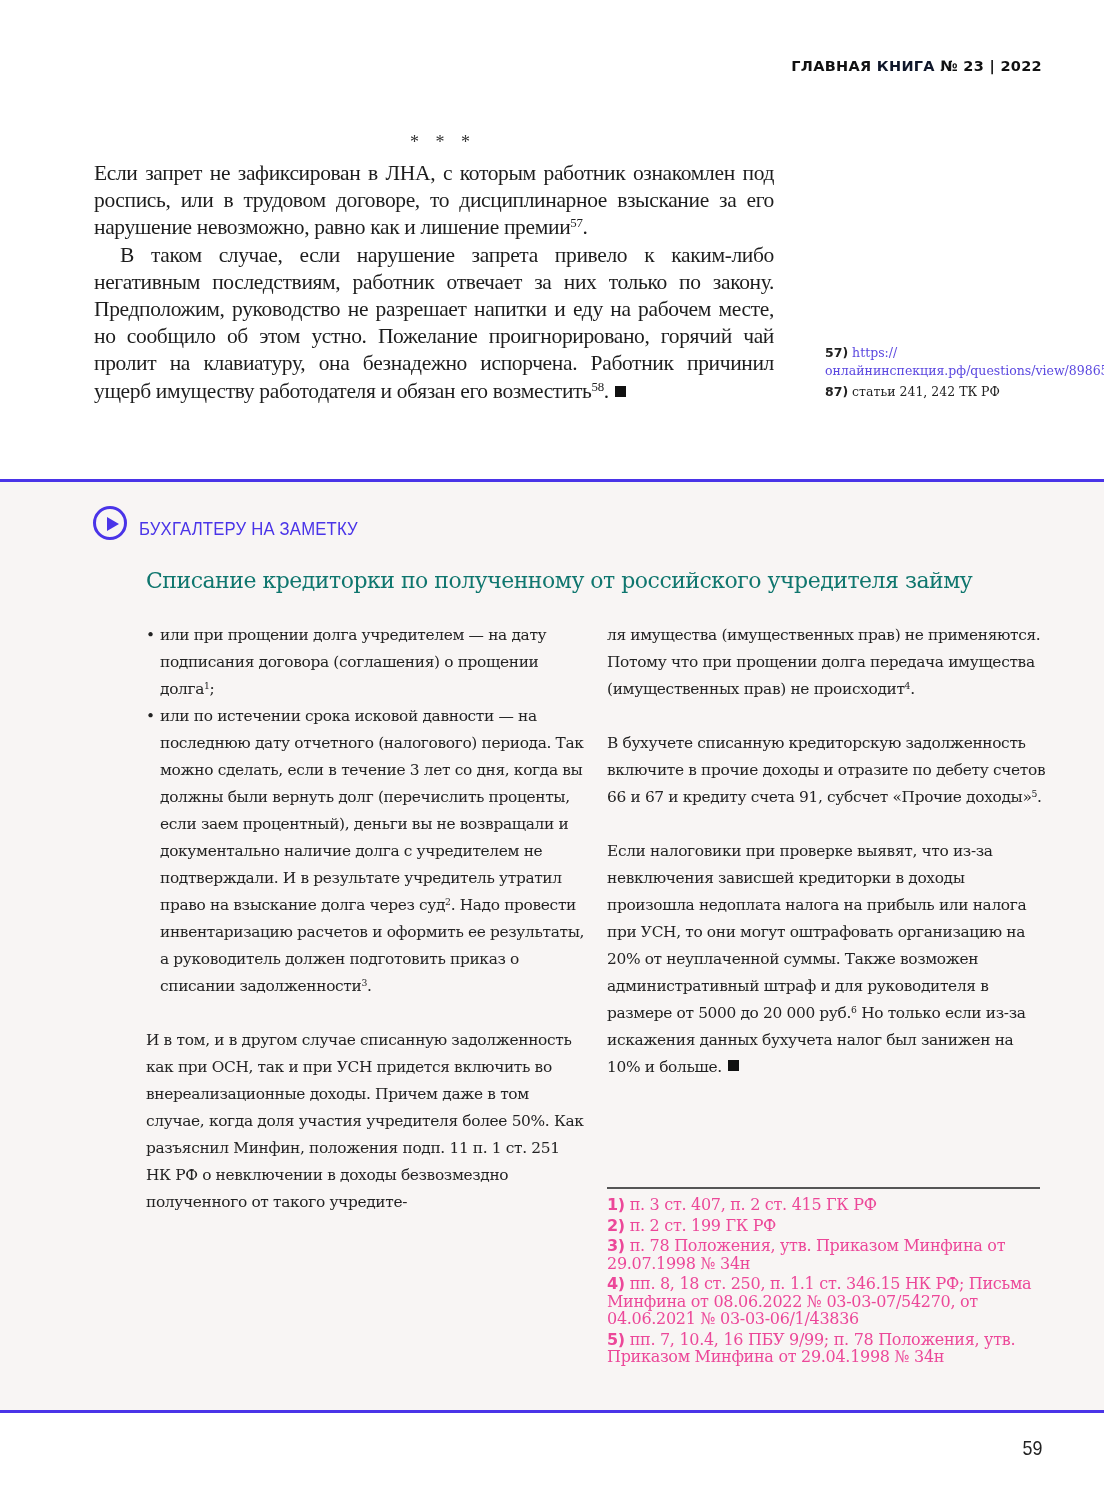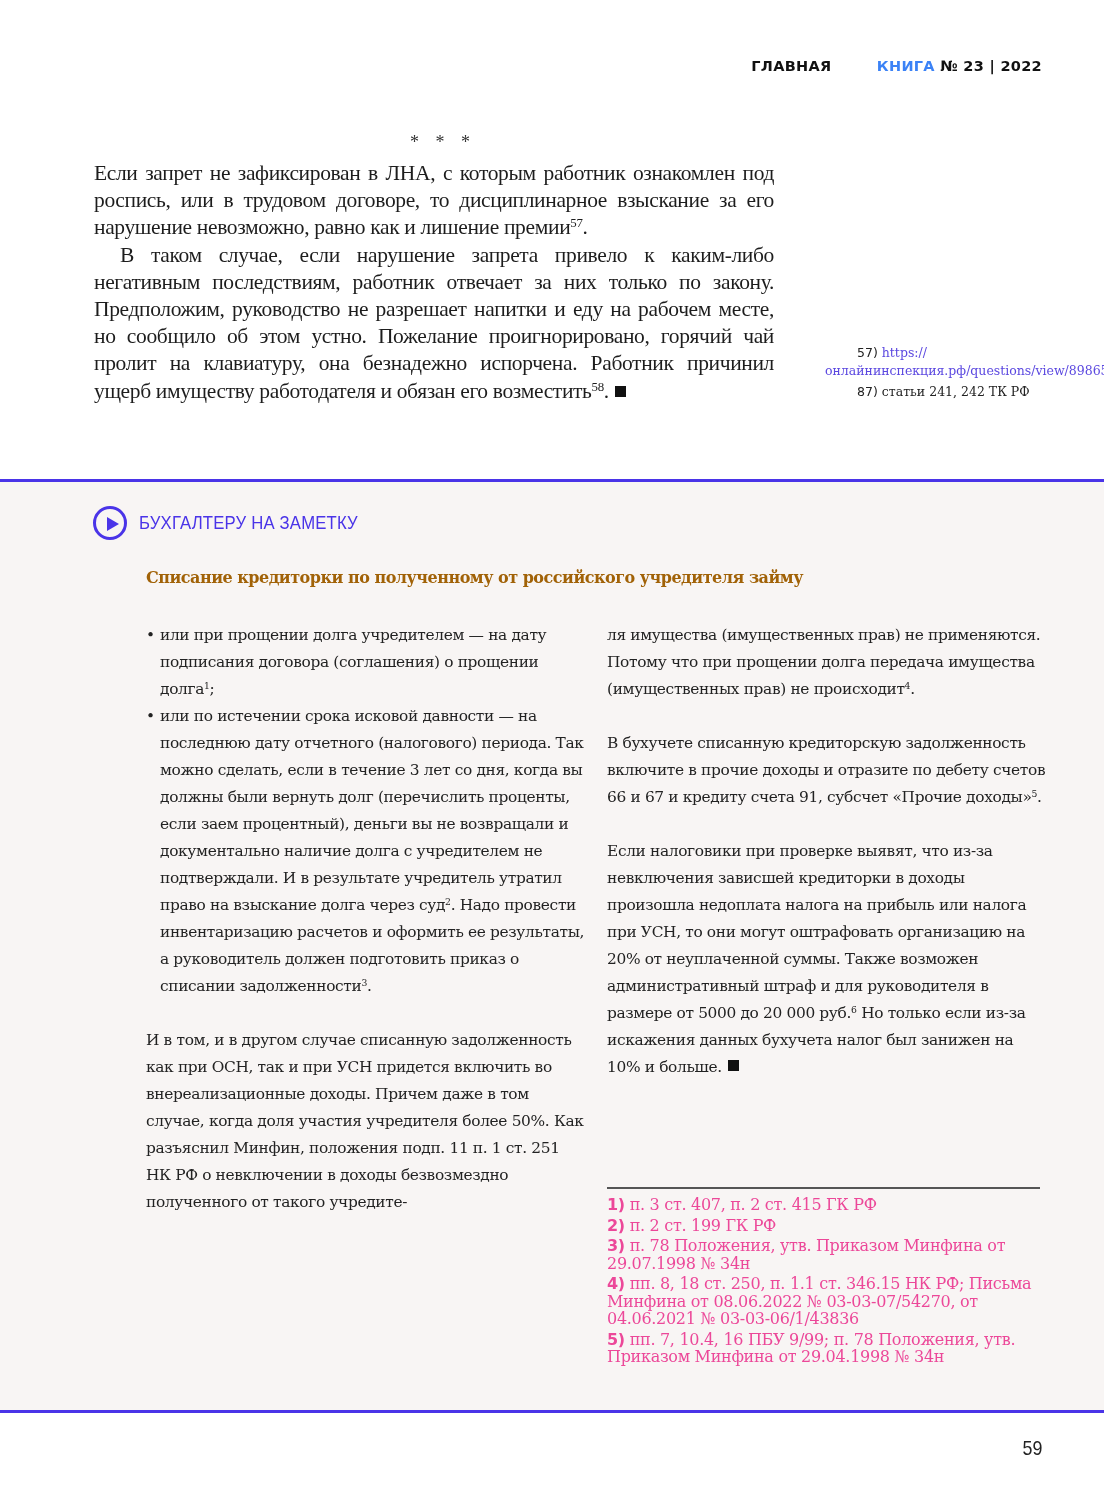--- a/index.html
+++ b/index.html
@@ -7,63 +7,63 @@
     width: 1104px; height: 1500px; position: relative; overflow: hidden;
     background: #ffffff; color: #1a1a1a;
     font-family: "Liberation Serif", "DejaVu Serif", serif;
   }
   .abs { position: absolute; }
   .header {
     right: 62px; top: 58px; font-family: "DejaVu Sans", "Liberation Sans", sans-serif;
     font-weight: bold; font-size: 14.5px; letter-spacing: 0.3px; color: #111;
     white-space: nowrap;
   }
-  .header .accent { color: #3b82f6; margin-left: 40px; }
+  .header .accent { color: #0f172a; }
   .stars { left: 410px; top: 132px; font-size: 18px; letter-spacing: 6px; color: #333; }
   .top-text {
     left: 94px; top: 160px; width: 680px;
     font-family: "Liberation Serif", serif; font-size: 21.5px; line-height: 27.2px;
     color: #1d1d1d; text-align: justify; letter-spacing: -0.35px;
   }
   .top-text p { margin: 0; }
   .top-text p.indent { text-indent: 26px; }
   sup { font-size: 0.6em; line-height: 0; vertical-align: 0.55em; }
   .endmark { display: inline-block; width: 11px; height: 11px; background: #111; margin-left: 6px; vertical-align: 1px; }
 
   .side-notes {
     left: 825px; top: 344px; width: 240px;
     font-family: "DejaVu Serif", serif; font-size: 12.5px; line-height: 18px; color: #222;
   }
-  .side-notes .n { font-family: "DejaVu Sans", sans-serif; font-weight: normal; margin-left: 32px; }
+  .side-notes .n { font-family: "DejaVu Sans", sans-serif; font-weight: bold; }
   .side-notes .link { color: #5b48e0; }
   .side-notes div { margin-bottom: 3px; }
 
   .box {
     left: 0; top: 479px; width: 1104px; height: 934px;
     background: #f8f5f4;
     border-top: 3px solid #4a34e8;
     border-bottom: 3px solid #4a34e8;
     box-sizing: border-box;
   }
-  .badge { left: 93px; top: 506px; display: flex; align-items: center; }
+  .badge { left: 93px; top: 506px; display: flex; align-items: flex-end; }
   .play-icon {
     width: 34px; height: 34px; border: 3.5px solid #4a34e8; border-radius: 50%;
     box-sizing: border-box; position: relative;
   }
   .play-icon::after {
     content: ""; position: absolute; left: 11px; top: 7.5px;
     border-left: 12px solid #4a34e8; border-top: 7.5px solid transparent; border-bottom: 7.5px solid transparent;
   }
   .badge-label {
     margin-left: 12px; color: #4a34e8; font-family: "Liberation Sans", sans-serif;
     font-size: 19px; letter-spacing: 0.2px; transform: scaleX(0.88); transform-origin: left center;
   }
   .box-title {
-    left: 146px; top: 568px; font-family: "DejaVu Serif", serif; font-weight: bold;
-    font-size: 16px; letter-spacing: -0.5px; color: #a16207; white-space: nowrap;
+    left: 146px; top: 568px; font-family: "DejaVu Serif", serif; font-weight: normal;
+    font-size: 22px; letter-spacing: -0.5px; color: #0f766e; white-space: nowrap;
   }
   .col {
     font-family: "DejaVu Serif", serif; font-size: 15.4px; line-height: 27px;
     color: #222; letter-spacing: -0.35px;
   }
   .col p { margin: 0; }
   .col-left { left: 146px; top: 622px; width: 440px; }
   .col-right { left: 607px; top: 622px; width: 440px; }
   .col ul { margin: 0; padding: 0; list-style: none; }
   .col li { position: relative; padding-left: 14px; }

